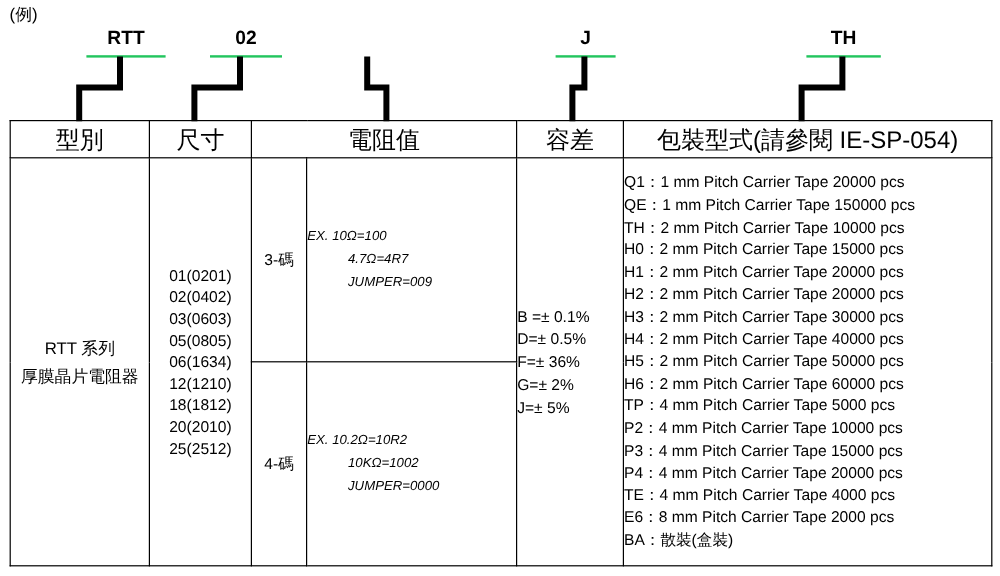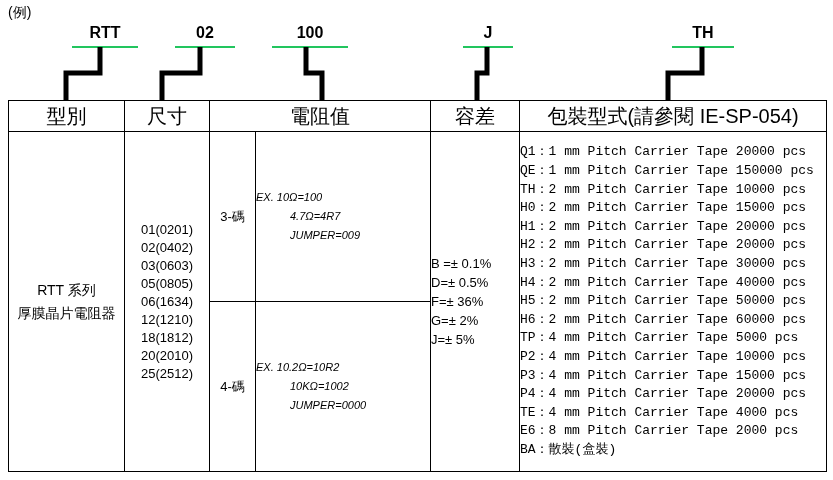--- a/index.html
+++ b/index.html
@@ -37,33 +37,32 @@
   .type-cell{text-align:center;font-size:14px;line-height:1.6;}
   .size-cell{text-align:center;margin-left:28px;}
   .size-list{display:inline-block;text-align:left;}
   .size-line{font-size:13px;line-height:18px;}
   .digit-cell{text-align:center;font-size:13px;}
   .ex-cell{font-size:11px;padding-left:6px;font-style:italic;}
   .ex-line{line-height:19px;white-space:nowrap;}
   .ex-line.indent{margin-left:34px;}
   .tol-cell{padding-left:6px;}
   .tol-line{font-size:13px;line-height:19px;}
-  .pkg-cell{padding-left:5px;font-family:Liberation Mono, monospace;}
+  .pkg-cell{padding-left:5px;}
   .pkg-line{font-size:13px;line-height:18.6px;white-space:nowrap;}
 </style>
 </head>
 <body>
 
 <div class="page">
 
   <div class="example-label">(例)</div>
 
   <div class="code seg-0">RTT</div>
   <div class="code seg-1">02</div>
-  <div class="code seg-2">100</div>
   <div class="code seg-3">J</div>
   <div class="code seg-4">TH</div>
 
   <svg class="connectors" width="833" height="480">
     <polyline points="100,47 100,73 66,73 66,101"></polyline>
     <polyline points="200,47 200,73 162,73 162,101"></polyline>
     <polyline points="306,47 306,73 322,73 322,101"></polyline>
     <polyline points="487,47 487,73 477,73 477,101"></polyline>
     <polyline points="702,47 702,73 668,73 668,101"></polyline>
   </svg>

